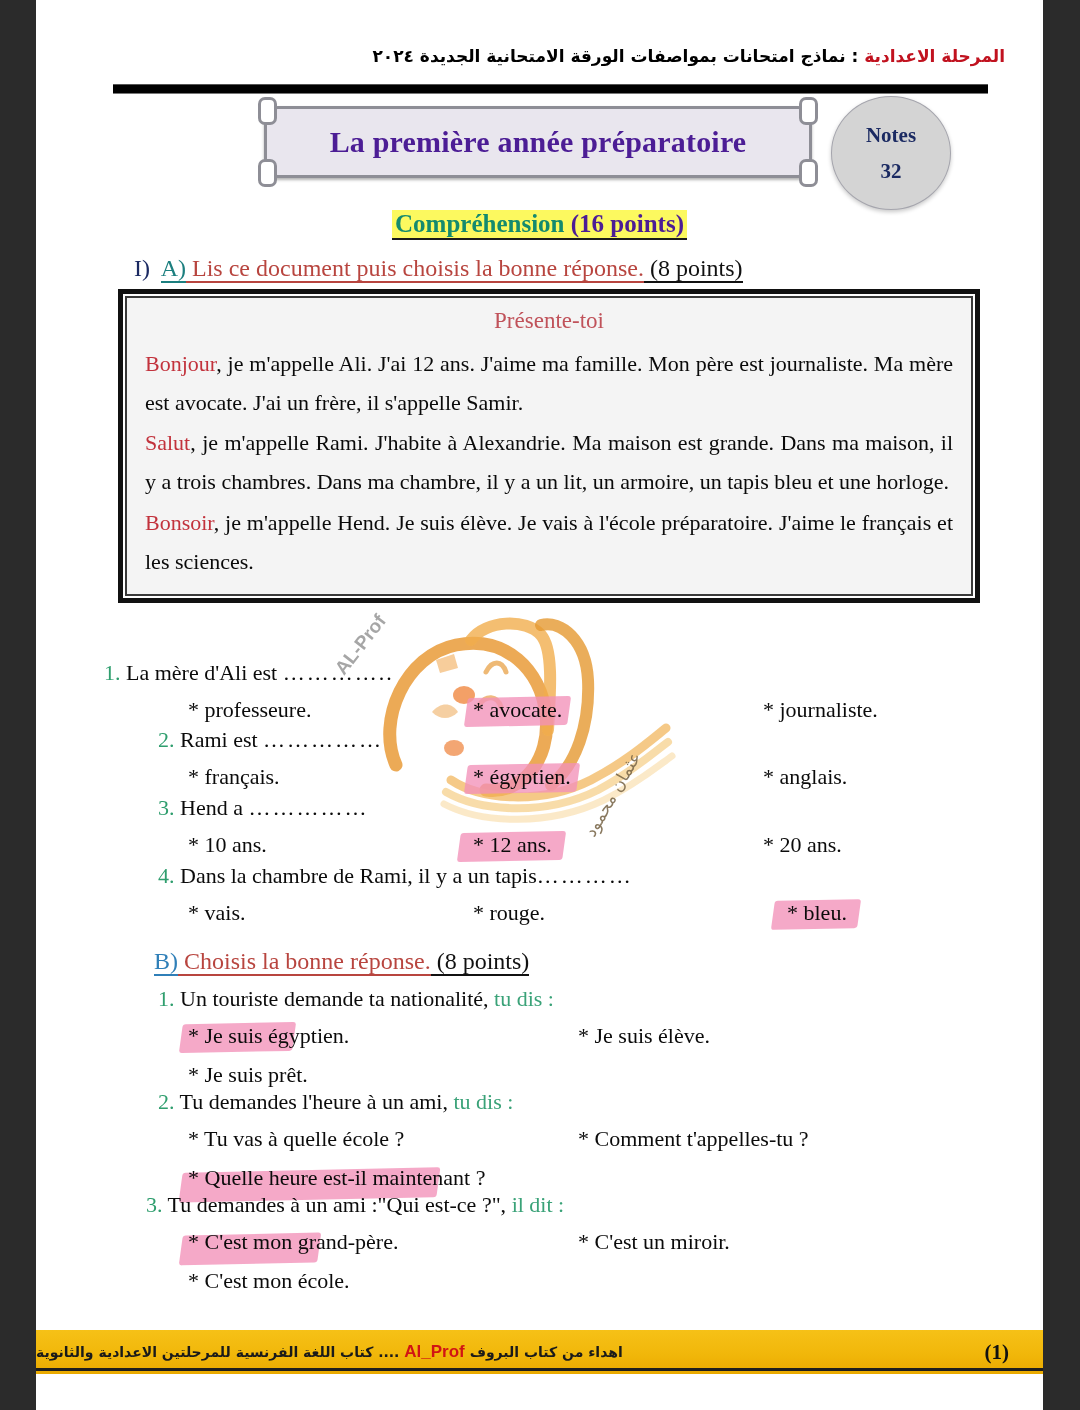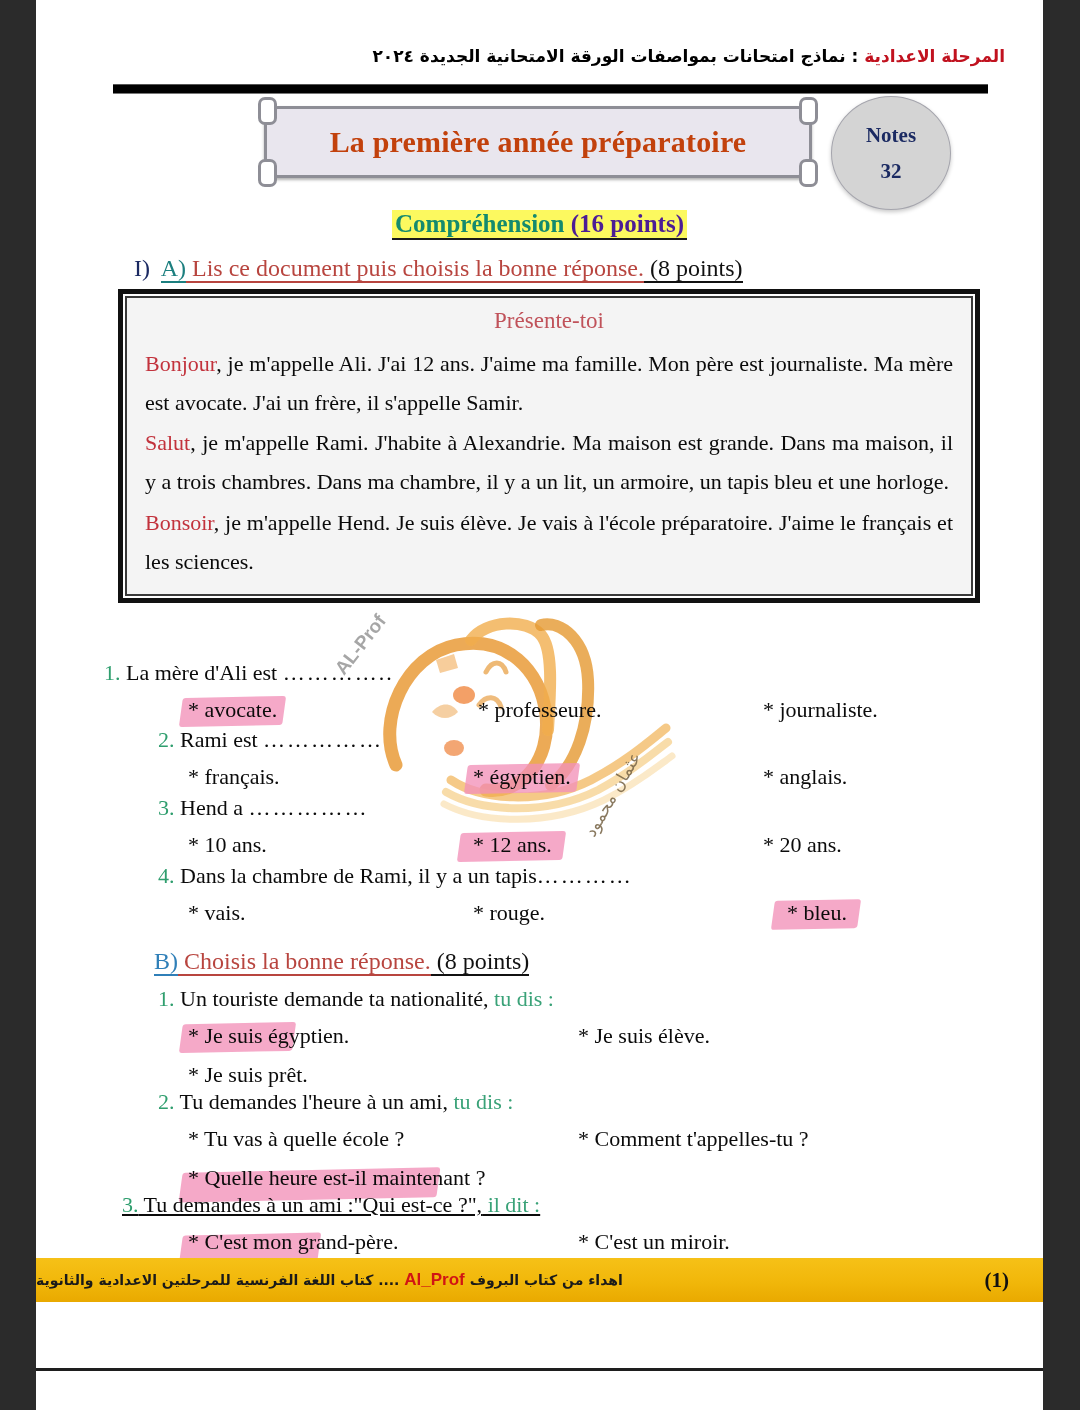--- a/index.html
+++ b/index.html
@@ -81,21 +81,21 @@
     border-radius: 7px;
   }
   .pn-tl { left: -6px;  top: -9px; }
   .pn-bl { left: -6px;  bottom: -9px; }
   .pn-tr { right: -6px; top: -9px; }
   .pn-br { right: -6px; bottom: -9px; }
   .plaque-title {
     font-family: "Liberation Serif", serif;
     font-size: 30px;
     font-weight: bold;
-    color: #c2410c;
+    color: #4c1d95;
     letter-spacing: 0.2px;
     position: relative;
     z-index: 2;
   }
 
   
   .notes-circle {
     position: absolute;
     left: 795px;
     top: 96px;
@@ -261,21 +261,21 @@
   }
   .letter-b {
     color: #2f7fb8;
     border-bottom: 2px solid #2f7fb8;
   }
 
   
   .footer-bar {
     position: absolute;
     left: 36px;
-    top: 1258px;
+    top: 1330px;
     width: 1007px;
     height: 44px;
     background: linear-gradient(180deg,#f6c117 0%,#f1b70a 55%,#e9a900 100%);
     display: flex;
     align-items: center;
     z-index: 6;
   }
   .footer-ar {
     direction: rtl;
     font-family: "DejaVu Sans", sans-serif;
@@ -366,22 +366,22 @@
       <path d="M150 72 c6 -12 16 -12 20 0" stroke="#e9a24a" stroke-width="5" opacity="0.8"></path>
       <path d="M143 105 c7 -10 18 -10 22 2" stroke="#e9a24a" stroke-width="5" opacity="0.75"></path>
     </g>
     <text x="8" y="76" transform="rotate(-52 8 76)" font-family="Liberation Sans, sans-serif" font-size="19" font-weight="bold" fill="#7a7a7a" opacity="0.7">AL-Prof</text>
     <text x="258" y="238" transform="rotate(-60 258 238)" font-family="DejaVu Sans, sans-serif" font-size="17" fill="#6e5a3a" opacity="0.85">عثمان محمود</text>
   </svg>
 
   <div class="qblock" style="top:656px;">
     <div class="qline" style="margin-left:68px;"><span class="qnum">1.</span><span> La mère d'Ali est </span><span class="dots">…………..</span></div>
     <div class="opts" style="margin-left:152px; margin-top:4px;">
+      <span class="opt" style="width:285px;"><span>* professeure.</span></span>
       <span class="opt" style="width:290px;"><span class="mk">* avocate.</span></span>
-      <span class="opt" style="width:285px;"><span>* professeure.</span></span>
       <span class="opt"><span>* journaliste.</span></span>
     </div>
   </div>
 
   <div class="qblock" style="top:723px;">
     <div class="qline" style="margin-left:122px;"><span class="qnum">2.</span><span> Rami est </span><span class="dots">……………</span></div>
     <div class="opts" style="margin-left:152px; margin-top:4px;">
       <span class="opt" style="width:285px;"><span>* français.</span></span>
       <span class="opt" style="width:290px;"><span class="mk">* égyptien.</span></span>
       <span class="opt"><span>* anglais.</span></span>
@@ -426,21 +426,21 @@
     <div class="opts" style="margin-left:152px; margin-top:4px;">
       <span class="opt" style="width:390px;"><span>* Tu vas à quelle école ?</span></span>
       <span class="opt"><span>* Comment t'appelles-tu ?</span></span>
     </div>
     <div class="opts" style="margin-left:152px; margin-top:4px;">
       <span class="opt"><span class="mk part2">* Quelle heure est-il maintenant ?</span></span>
     </div>
   </div>
 
   <div class="qblock" style="top:1188px;">
-    <div class="qline" style="margin-left:86px;text-decoration:underline;"><span class="qnum">3.</span><span> Tu demandes à un ami :"Qui est-ce ?",</span><span class="qgreen"> il dit :</span></div>
+    <div class="qline" style="margin-left:110px;"><span class="qnum">3.</span><span> Tu demandes à un ami :"Qui est-ce ?",</span><span class="qgreen"> il dit :</span></div>
     <div class="opts" style="margin-left:152px; margin-top:4px;">
       <span class="opt" style="width:390px;"><span class="mk part3">* C'est mon grand-père.</span></span>
       <span class="opt"><span>* C'est un miroir.</span></span>
     </div>
     <div class="opts" style="margin-left:152px; margin-top:4px;">
       <span class="opt"><span>* C'est mon école.</span></span>
     </div>
   </div>
 
 </div>

